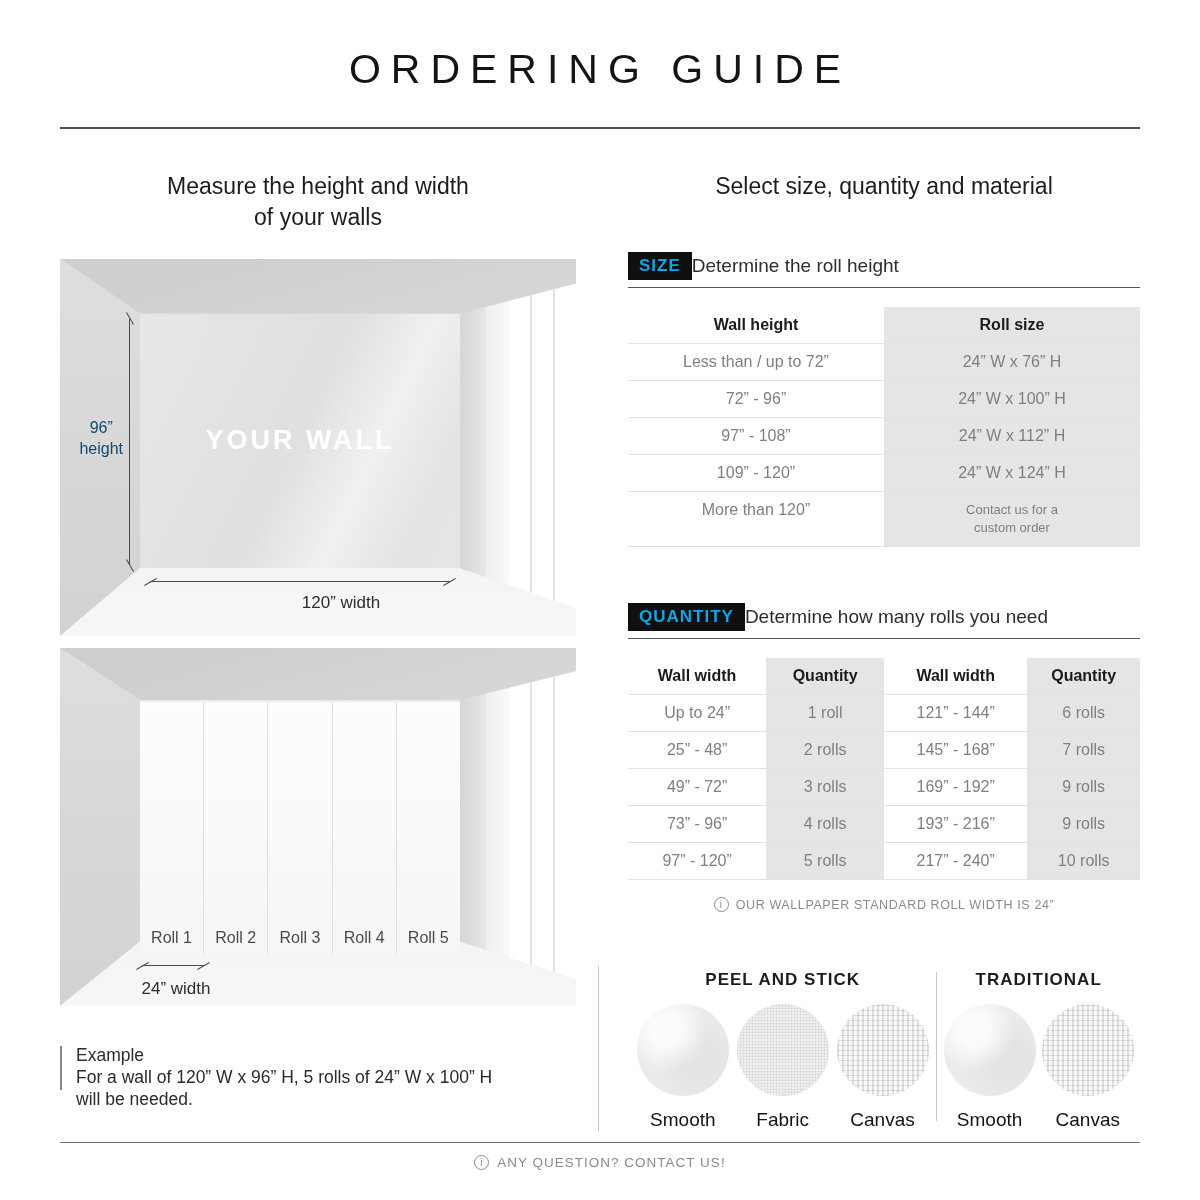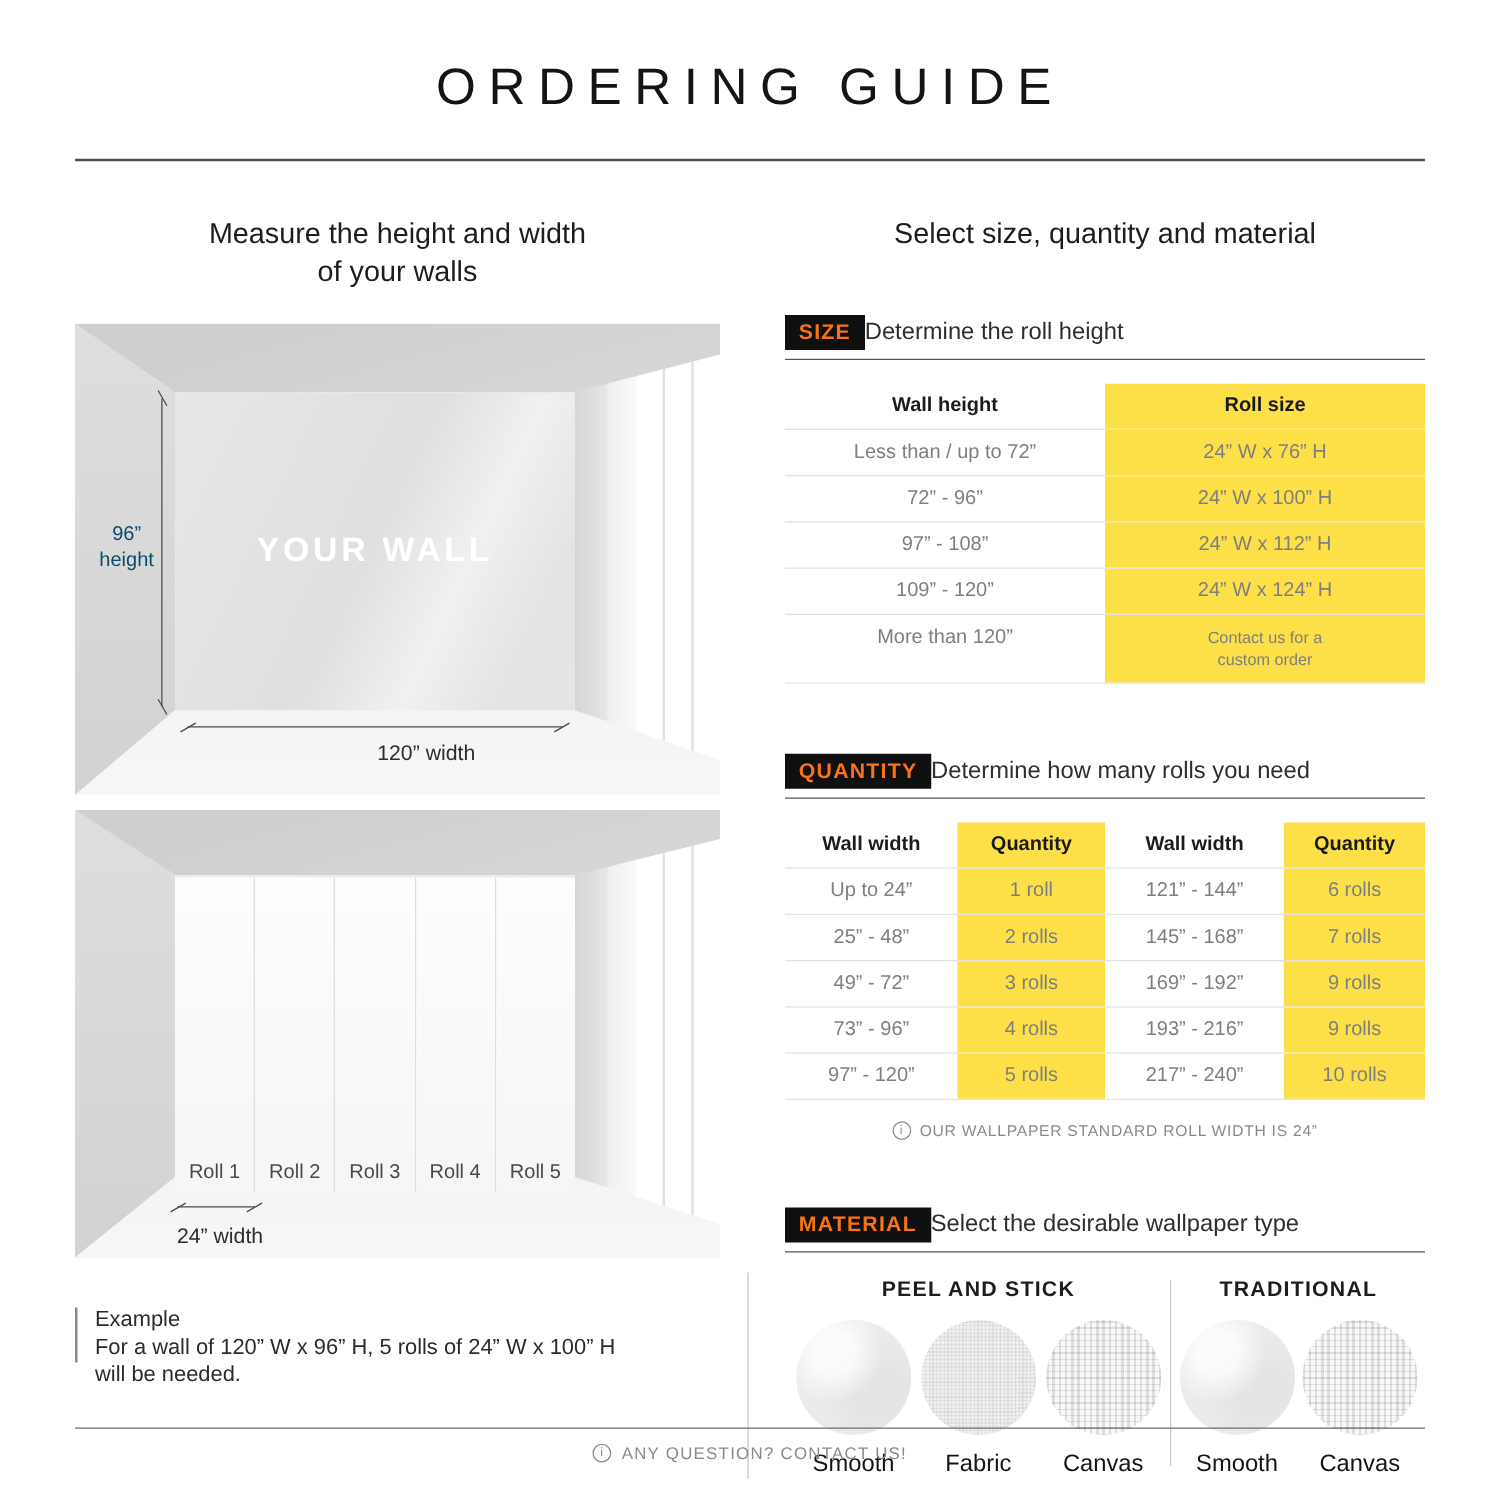--- a/index.html
+++ b/index.html
@@ -75,31 +75,31 @@
              line-height:22px; color:#2b2b2b; }
   .example::before { content:""; position:absolute; left:0; top:2px; width:2px; height:44px; background:#8a8a8a; }
   .example .ex-title { display:block; }
 
   
   .section { margin-top:0; }
   .sec-size { margin-top:50px; }
   .sec-qty  { margin-top:56px; }
   .sec-mat  { margin-top:54px; }
   .sec-head { display:flex; align-items:center; border-bottom:1.5px solid #555; padding-bottom:7px; }
-  .sec-badge { background:#101010; color:#f97316; font-size:17px; font-weight:600;
+  .sec-badge { background:#101010; color:#0ea5e9; font-size:17px; font-weight:600;
                letter-spacing:1px; padding:4px 11px;text-align:center; }
   .sec-title { margin-left:0; font-size:19px; color:#2e2e2e; }
 
   
   .tbl { margin-top:19px; border-bottom:1px solid #e2e2e2; }
   .trow { display:flex; }
   .trow + .trow { border-top:1px solid #e2e2e2; }
   .tcell { padding:9px 4px; text-align:center; font-size:16px; color:#7f7f7f; }
   .tcell.hdr { font-weight:700; color:#1b1b1b; }
-  .tcell.shade { background:#fde047; }
+  .tcell.shade { background:#e5e5e5; }
   .size-c1 { width:50%; } .size-c2 { width:50%; }
   .qty-c1 { width:27%; } .qty-c2 { width:23%; } .qty-c3 { width:28%; } .qty-c4 { width:22%; }
   .tcell .small2 { display:block; font-size:13px; line-height:16px; padding:1px 0; }
 
   .qty-note { margin-top:17px; text-align:center; font-size:12.5px; letter-spacing:.6px;
               color:#8a8a8a; display:flex; align-items:center; justify-content:center; gap:7px; }
 
   .info-icon { display:inline-flex; width:15px; height:15px; border:1px solid #8a8a8a;
                border-radius:50%; align-items:center; justify-content:center;
                font-size:10px; font-style:normal; color:#8a8a8a; flex:none; }
@@ -296,24 +296,20 @@
             <div class="tcell qty-c4 shade">10 rolls</div>
           </div>
         </div>
         <div class="qty-note">
           <span class="info-icon">i</span>
           <span>OUR WALLPAPER STANDARD ROLL WIDTH IS 24”</span>
         </div>
       </div>
 
       <div class="section sec-mat">
-        <div class="sec-head">
-          <span class="sec-badge">MATERIAL</span>
-          <span class="sec-title">Select the desirable wallpaper type</span>
-        </div>
         <div class="mat-body">
           <div class="mat-group g1">
             <div class="mat-name">PEEL AND STICK</div>
             <div class="mat-row">
               <div class="mat-opt">
                 <div class="swatch smooth"></div>
                 <div class="mat-opt-label">Smooth</div>
               </div>
               <div class="mat-opt">
                 <div class="swatch fabric"></div>

